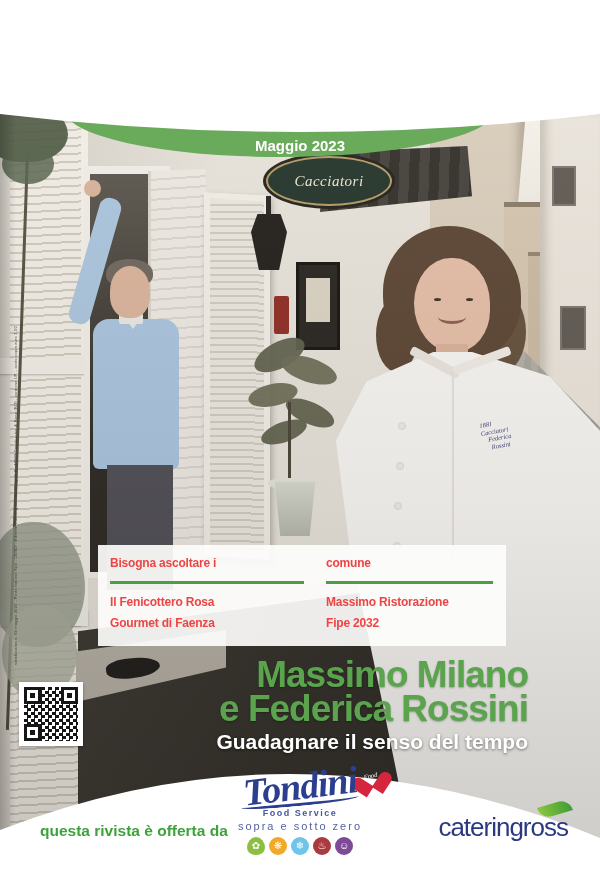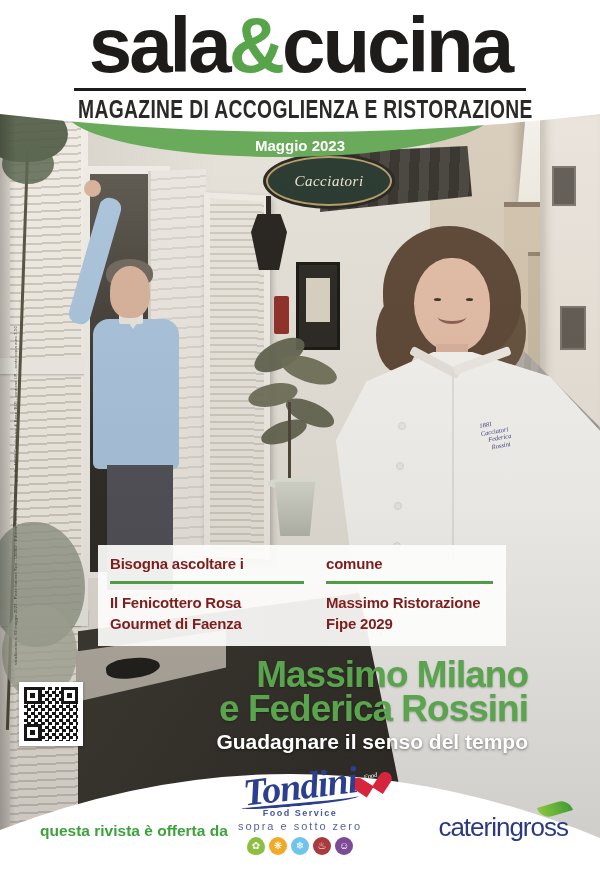--- a/index.html
+++ b/index.html
@@ -104,21 +104,21 @@
   .logo { margin-top:8px; font-size:78px; line-height:74px; font-weight:700; letter-spacing:-3px; color:#1d1c1a; white-space:nowrap; }
   .logo .amp { color:#58a44a; }
   .logo-rule { width:452px; height:3px; background:#1b1b19; margin:6px auto 3px; }
   .mag-subtitle { font-size:26px; font-weight:700; color:#2a2927; white-space:nowrap; transform:scaleX(.74); transform-origin:center; letter-spacing:.5px; }
   
   .spine { position:absolute; left:13px; top:665px; z-index:3; transform:rotate(-90deg); transform-origin:0 0;
     white-space:nowrap; font-size:4px; letter-spacing:.2px; color:#44423e; }
   
   .overlay { position:absolute; left:98px; top:545px; width:408px; z-index:3; background:rgba(253,253,252,.92);
     padding:8px 8px 12px 12px; display:grid; grid-template-columns:200px 1fr; column-gap:16px; }
-  .headline { font-size:15px; line-height:21px; font-weight:700; color:#7f1d1d; letter-spacing:-.2px; }
+  .headline { font-size:12px; line-height:21px; font-weight:700; color:#ef4444; letter-spacing:-.2px; }
   .headline span { display:block; white-space:nowrap; }
   .green-rule { height:3px; background:#4e9c45; margin:7px 0 8px; width:97%; }
   
   .feature { position:absolute; left:0; top:658px; width:528px; z-index:3; text-align:right; }
   .feature-line { font-size:37px; line-height:34px; font-weight:700; color:#5aa44d; letter-spacing:-1px; text-shadow:0 1px 2px rgba(0,0,0,.28); }
   .feature-sub { margin-top:4px; font-size:21px; font-weight:700; color:#ffffff; text-shadow:0 1px 3px rgba(0,0,0,.5); }
   
   .qr { position:absolute; left:19px; top:682px; width:64px; height:64px; background:#fff; padding:5px; z-index:3; box-shadow:0 1px 3px rgba(0,0,0,.3); }
   .qr-inner { position:relative; width:54px; height:54px; background:repeating-conic-gradient(#161616 0% 25%, #ffffff 0% 50%) 0 0 / 7px 7px; }
   .finder { position:absolute; width:17px; height:17px; background:#fff; border:3px solid #161616; }
@@ -242,25 +242,20 @@
     <div class="tone"></div>
     <div class="edge-vignette"></div>
   </div>
 
   <svg class="header-arc" width="600" height="170">
     <ellipse cx="280" cy="110" rx="215" ry="47" fill="#69aa5b"></ellipse>
     <path d="M0,0 H600 V114 Q300,150 0,114 Z" fill="#ffffff"></path>
     <text x="300" y="151" text-anchor="middle" font-family="Liberation Sans, sans-serif" font-size="15" font-weight="700" fill="#ffffff">Maggio 2023</text>
   </svg>
 
-  <div class="masthead">
-    <div class="logo"><span>sala</span><span class="amp">&amp;</span><span>cucina</span></div>
-    <div class="logo-rule"></div>
-    <div class="mag-subtitle">MAGAZINE DI ACCOGLIENZA E RISTORAZIONE</div>
-  </div>
 
   <div class="spine">sala&amp;cucina n. 69 maggio 2023 - Poste Italiane Spa - CN/BO - Edizioni Catering srl - Via Margotti 8 - 40033 Casalecchio di Reno (BO) - contiene I.P. - costo copia euro 3,50</div>
 
   <div class="overlay">
     <div>
       <div class="headline">
         <span>Bisogna ascoltare i</span>
       </div>
       <div class="green-rule"></div>
       <div class="headline">
@@ -268,21 +263,21 @@
         <span>Gourmet di Faenza</span>
       </div>
     </div>
     <div>
       <div class="headline">
         <span>comune</span>
       </div>
       <div class="green-rule"></div>
       <div class="headline">
         <span>Massimo Ristorazione</span>
-        <span>Fipe 2029</span>
+        <span>Fipe 2032</span>
       </div>
     </div>
   </div>
 
   <div class="feature">
     <div class="feature-line">Massimo Milano</div>
     <div class="feature-line">e Federica Rossini</div>
     <div class="feature-sub">Guadagnare il senso del tempo</div>
   </div>
 

